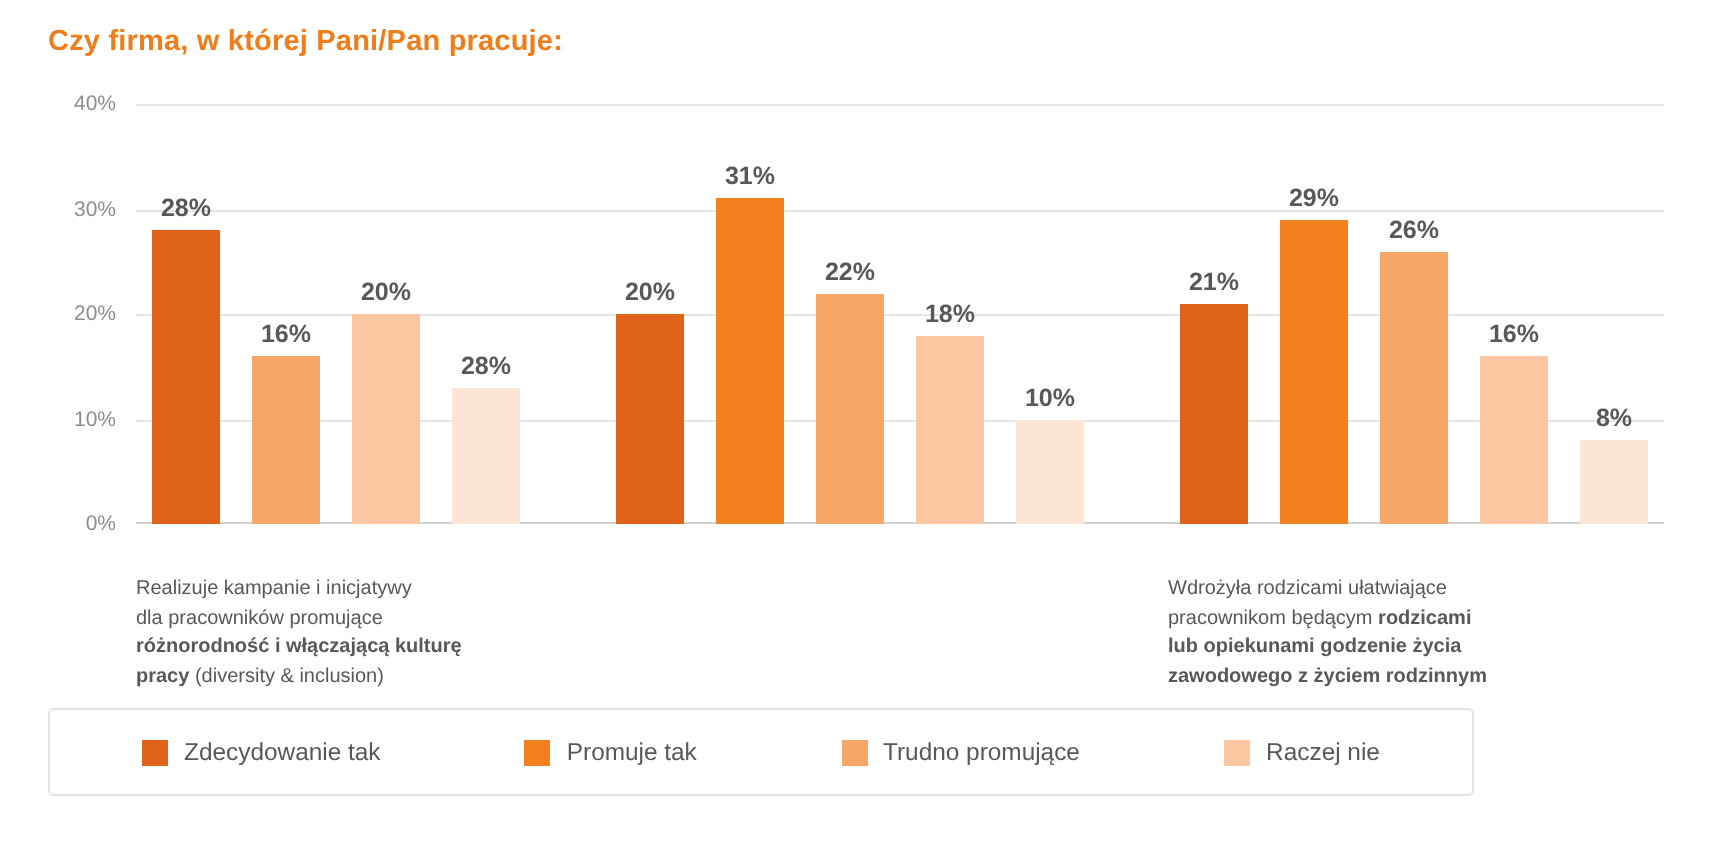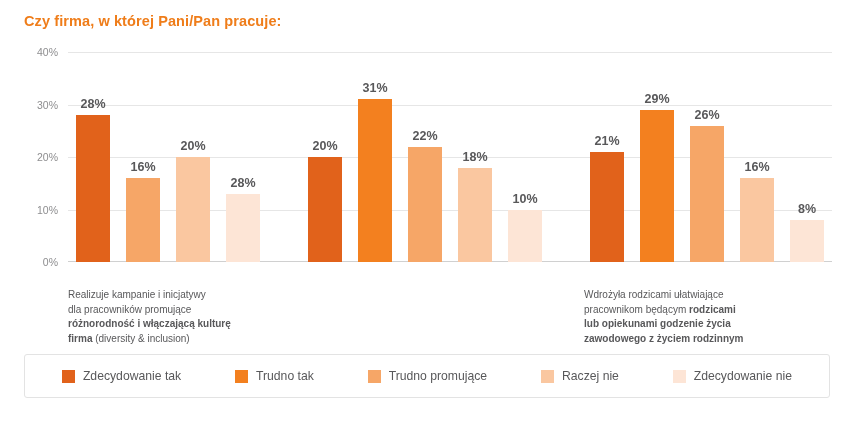--- a/index.html
+++ b/index.html
@@ -133,21 +133,21 @@
   }
   .cat b {
     font-weight: bold;
   }
 
   
   .legend {
     position: absolute;
     left: 24px;
     top: 354px;
-    width: 806px;
+    width: 713px;
     height: 44px;
     box-sizing: border-box;
     border: 1px solid #e3e3e3;
     border-radius: 3px;
     display: flex;
     align-items: center;
     justify-content: space-around;
     padding: 0 10px;
   }
   .legend-item {
@@ -252,46 +252,42 @@
           </div>
         </div>
     </div>
   </div>
 
   <div class="cat-labels" id="cat-labels">
       <div class="cat">
         <div>Realizuje kampanie i inicjatywy</div>
         <div>dla pracowników promujące</div>
         <div><b>różnorodność i włączającą kulturę</b></div>
-        <div><b>firma</b> (diversity &amp; inclusion)</div>
+        <div><b>pracy</b> (diversity &amp; inclusion)</div>
       </div>
       <div class="cat">
         <div>Wdrożyła rodzicami ułatwiające</div>
         <div>pracownikom będącym <b>rodzicami</b></div>
         <div><b>lub opiekunami godzenie życia</b></div>
         <div><b>zawodowego z życiem rodzinnym</b></div>
       </div>
     </div>
 
   <div class="legend" id="legend">
       <div class="legend-item">
         <span class="swatch" style="background: rgb(225, 98, 27);"></span>
         <span>Zdecydowanie tak</span>
       </div>
       <div class="legend-item">
         <span class="swatch" style="background: rgb(243, 128, 31);"></span>
-        <span>Trudno tak</span>
+        <span>Promuje tak</span>
       </div>
       <div class="legend-item">
         <span class="swatch" style="background: rgb(246, 166, 103);"></span>
         <span>Trudno promujące</span>
       </div>
       <div class="legend-item">
         <span class="swatch" style="background: rgb(250, 199, 160);"></span>
         <span>Raczej nie</span>
       </div>
-      <div class="legend-item">
-        <span class="swatch" style="background: rgb(253, 229, 214);"></span>
-        <span>Zdecydowanie nie</span>
-      </div>
     </div>
 
 </div>
 
 </body></html>

